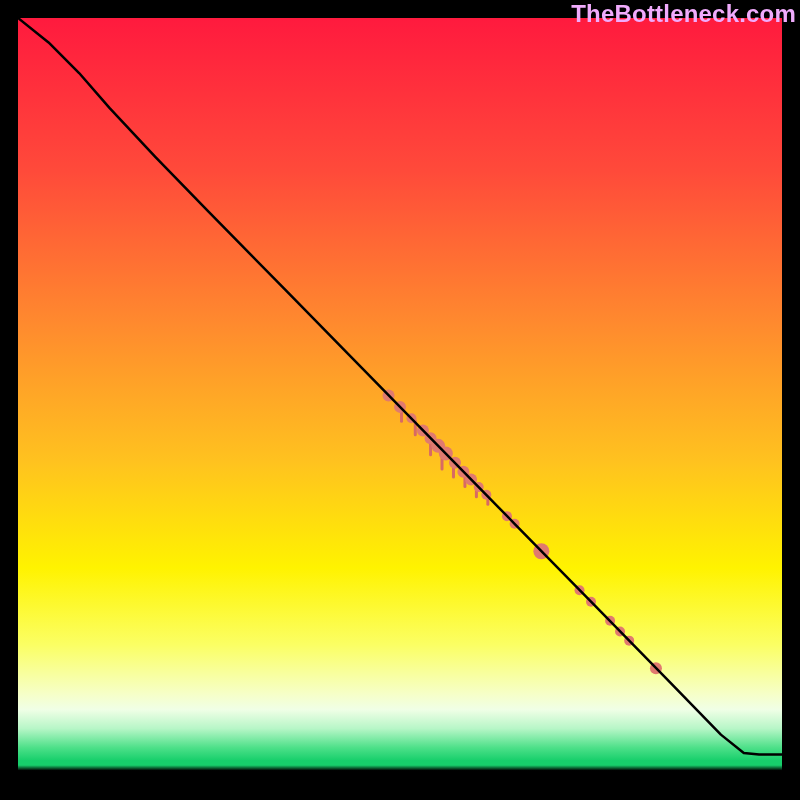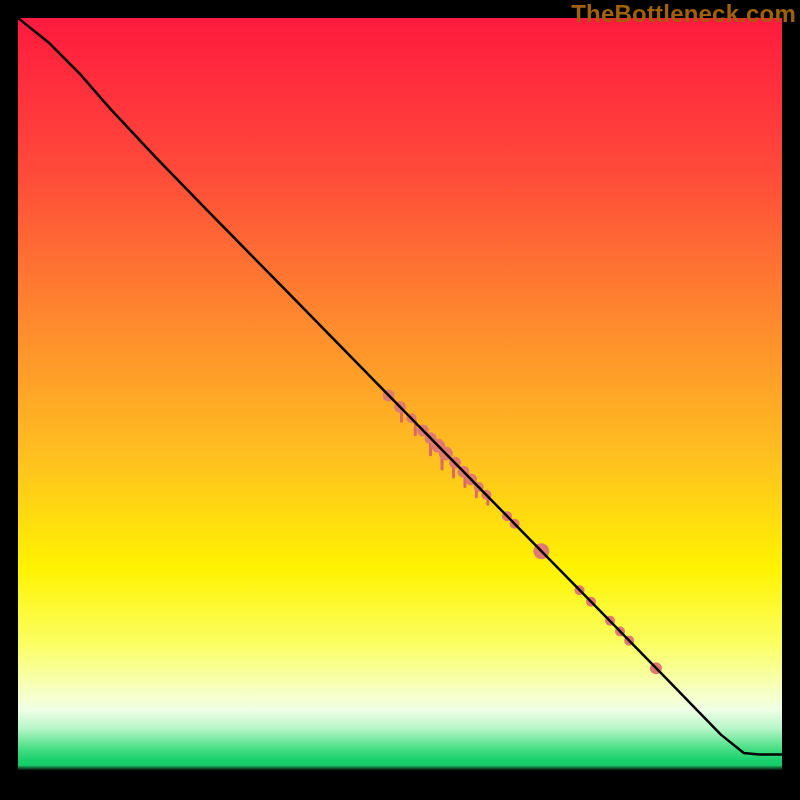--- a/index.html
+++ b/index.html
@@ -26,21 +26,21 @@
     height: 764px;
     overflow: hidden;
   }
   .watermark {
     position: absolute;
     top: 0px;
     right: 4px;
     font-family: Arial, Helvetica, sans-serif;
     font-size: 24px;
     font-weight: bold;
-    color: #a16207;
+    color: #f0abfc;
     letter-spacing: 0.2px;
     user-select: none;
   }
   svg { display: block; }
 </style>
 </head>
 <body>
 
 <div class="frame">
   <div class="plot">

